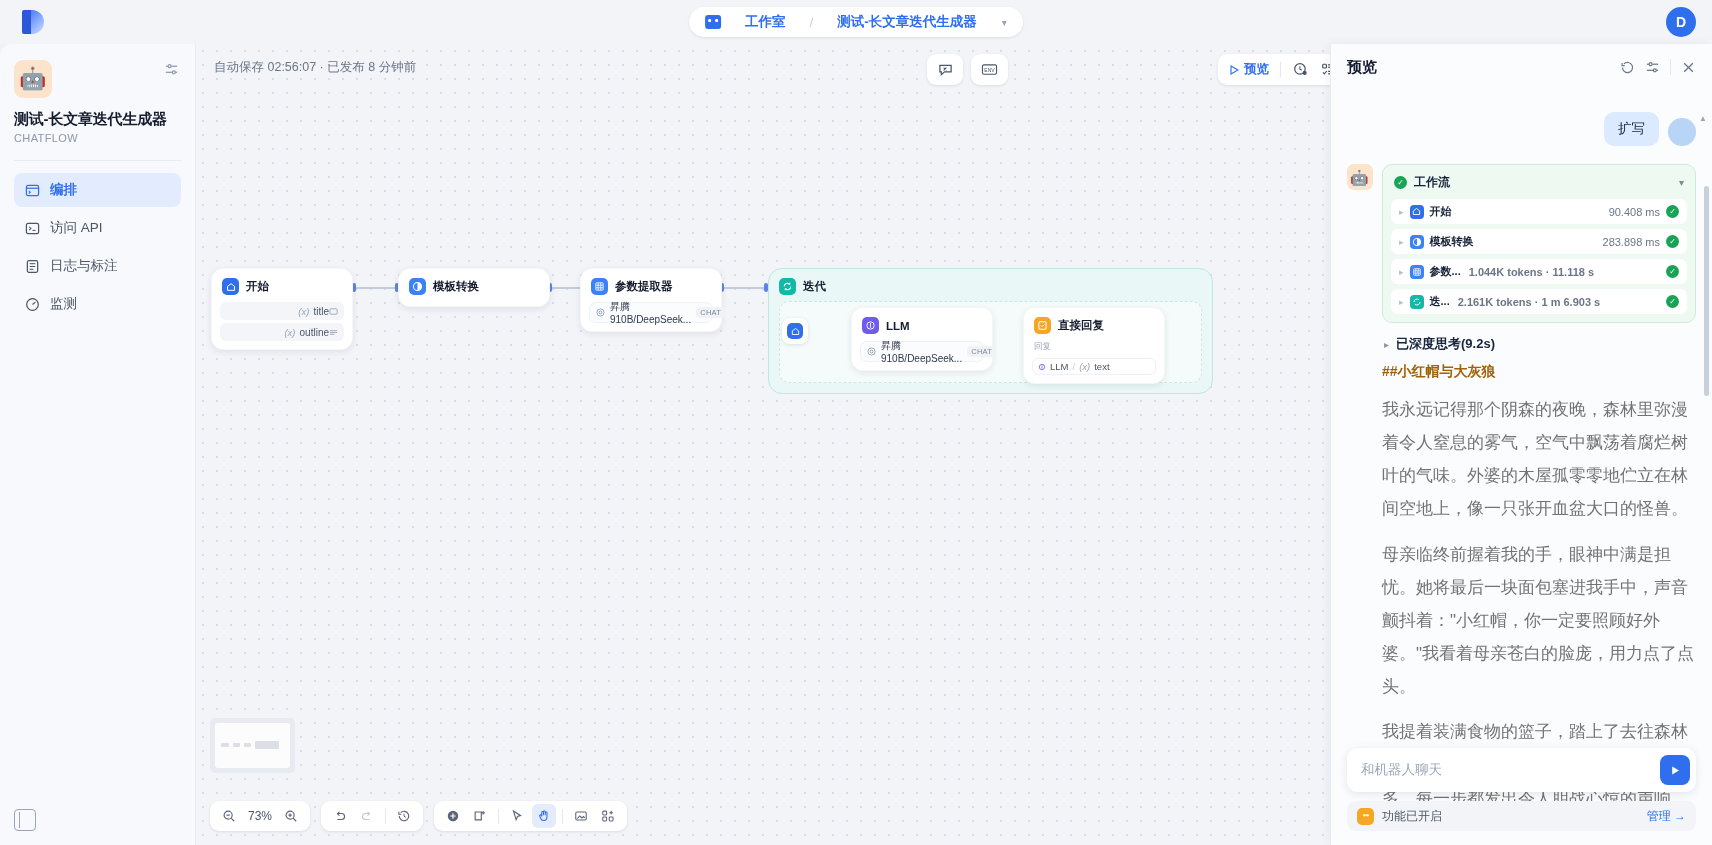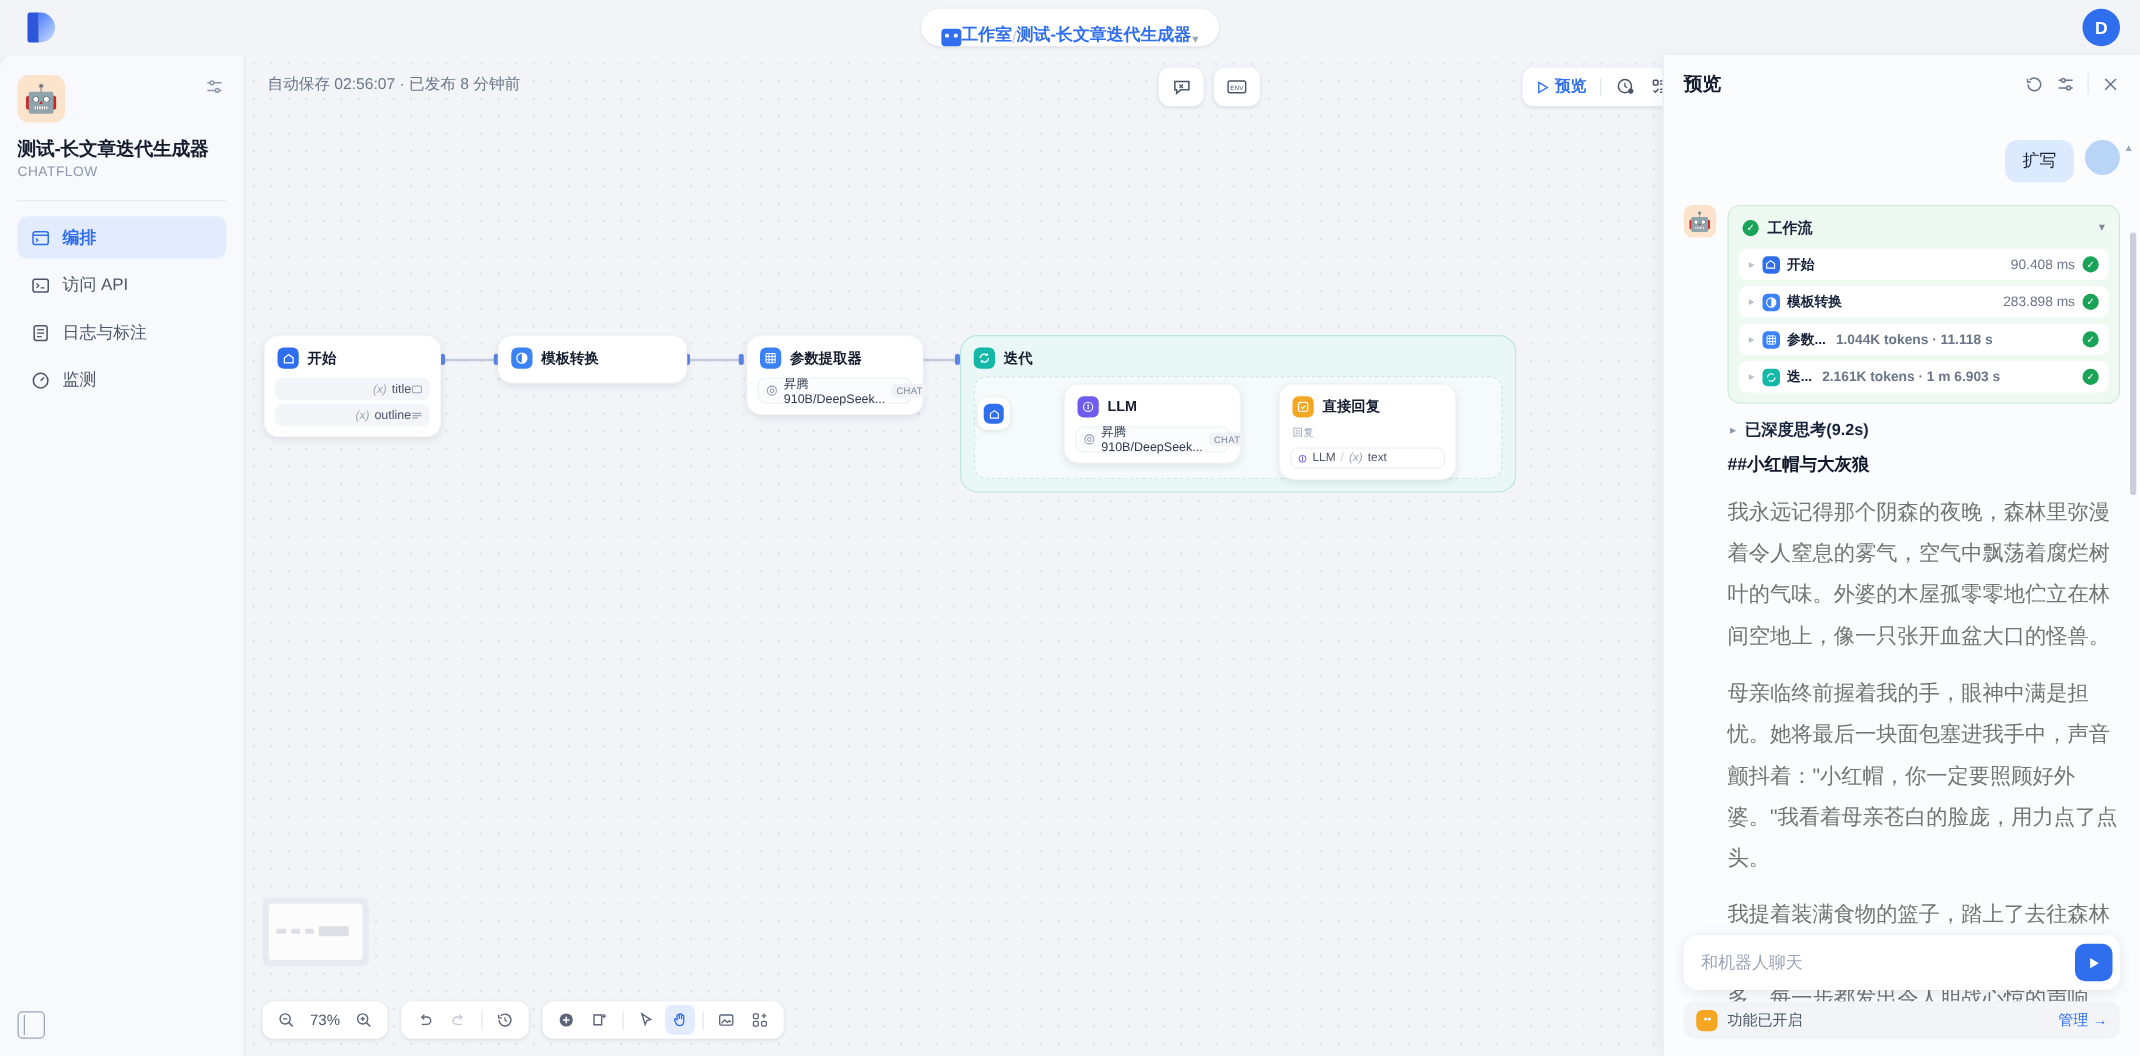--- a/index.html
+++ b/index.html
@@ -26,21 +26,21 @@
     background: #2b57d8; border-radius: 2px 0 0 2px;
   }
   .logo::after {
     content: ""; position: absolute; left: 9px; top: 0; width: 13px; height: 24px;
     background: linear-gradient(135deg,#4b7bff 0%, #cfe0ff 100%);
     border-radius: 0 12px 12px 0;
   }
   .crumbpill {
     position: absolute; left: 50%; transform: translateX(-50%); top: 7px;
     height: 30px; background: #fff; border-radius: 15px;
-    display: flex; align-items: flex-end; gap: 0; padding: 0 16px;
+    display: flex; align-items: center; gap: 24px; padding: 0 16px;
     box-shadow: 0 1px 3px rgba(20,30,60,.10);
     font-size: 13.5px; color: #2f6fed; font-weight: 600; white-space: nowrap;
   }
   .crumb-sep { color: #c6cedd; font-weight: 400; }
   .crumb-chev { color: #99a4b8; font-size: 10px; margin-left: 1px; }
   .bot-mini {
     width: 16px; height: 14px; background: #2f6fed; border-radius: 3px;
     position: relative; flex: none;
   }
   .bot-mini::before{content:"";position:absolute;left:3px;top:4px;width:3px;height:3px;background:#fff;border-radius:1px;}
@@ -195,21 +195,21 @@
     height: 46px; display: flex; align-items: center; padding: 0 16px; gap: 10px; flex: none;
   }
   .pv-title { font-size: 15px; font-weight: 700; color: #141c2e; margin-right: auto; }
   .pv-ico { color: #6b7688; cursor: pointer; display:flex; }
   .pv-vsep { width:1px; height:16px; background:#e2e7f0; }
   .pv-body { flex: 1; overflow: hidden; position: relative; padding: 6px 16px 0; }
   .scroll-track { position: absolute; right: 3px; top: 36px; bottom: 120px; width: 5px; }
   .scroll-thumb { position: absolute; top: 60px; width: 5px; height: 210px; background: #c9cfdb; border-radius: 3px; }
   .scroll-arrow { position: absolute; right: 2px; color: #9aa5b8; font-size: 8px; }
 
-  .user-row { display: flex; align-items: flex-start; justify-content: flex-end; gap: 9px; margin: 16px 0 18px; }
+  .user-row { display: flex; align-items: flex-end; justify-content: flex-end; gap: 9px; margin: 16px 0 18px; }
   .bubble-user {
     background: #dbeafe; color: #17233a; border-radius: 10px; padding: 8px 14px;
     font-size: 13.5px; font-weight: 500;
   }
   .av-user { width: 28px; height: 28px; border-radius: 50%; background: #b8d4f7; flex:none; }
   .bot-row { display: flex; align-items: flex-start; gap: 9px; }
   .av-bot {
     width: 26px; height: 26px; border-radius: 7px; background: #fbe3cc; flex: none;
     display:flex;align-items:center;justify-content:center;font-size:15px;line-height:1;
   }
@@ -231,21 +231,21 @@
   .wf-row:last-child { margin-bottom: 0; }
   .wf-arrow { color: #b6bfcd; font-size: 9px; }
   .wf-nico { width: 14px; height: 14px; border-radius: 4px; display:flex;align-items:center;
     justify-content:center;color:#fff;font-size:8px;flex:none; }
   .wf-name { font-size: 11px; font-weight: 700; color: #17233a; white-space: nowrap; }
   .wf-meta { font-size: 11px; color: #6b7688; margin-left: auto; white-space: nowrap; }
   .wf-meta.inline { margin-left: 2px; font-weight: 700; }
   .think-row { display: flex; align-items: center; gap: 7px; margin: 12px 0 10px; padding-left: 2px; }
   .think-chev { color: #8c98ad; font-size: 10px; }
   .think-txt { font-size: 13px; font-weight: 700; color: #17233a; }
-  .md-h { font-size: 14px; font-weight: 700; color: #0f172a; margin: 6px 0 12px; }
+  .md-h { font-size: 14px; font-weight: 700; color: #a16207; margin: 6px 0 12px; }
   .md-p { font-size: 17px; line-height: 1.95; color: #737373; margin-bottom: 12px; }
 
   .pv-foot { position: absolute; left: 0; right: 0; bottom: 0; padding: 0 16px 14px; }
   .chat-input {
     background: #fff; border-radius: 11px; height: 44px; display: flex; align-items: center;
     padding: 0 6px 0 14px; box-shadow: 0 2px 10px rgba(20,30,60,.10);
   }
   .chat-ph { flex: 1; font-size: 13.5px; color: #9aa5b8; }
   .send-btn {
     width: 30px; height: 30px; border-radius: 8px; background: #2f6fed; color: #fff;
@@ -484,21 +484,21 @@
         <span class="node-ico" style="background:#3b82f6">
           <svg width="11" height="11" viewBox="0 0 12 12" fill="none">
               <circle cx="6" cy="6" r="4.4" stroke="#fff" stroke-width="1.1"></circle>
               <path d="M6 1.6a4.4 4.4 0 0 1 0 8.8z" fill="#fff"></path>
             </svg>
         </span>
         <span class="node-title">模板转换</span>
       </div>
     </div>
 
-    <div class="node" style="left:401px; top:224px; width:142px;">
+    <div class="node" style="left:384px; top:224px; width:142px;">
       <div class="node-head">
         <span class="node-ico" style="background:#3b82f6">
           <svg width="11" height="11" viewBox="0 0 12 12" fill="none" stroke="#fff" stroke-width=".9">
             <rect x="2" y="2" width="8" height="8" rx=".8"></rect>
               <line x1="2" y1="4.6" x2="10" y2="4.6"></line>
               <line x1="2" y1="7.4" x2="10" y2="7.4"></line>
             <line x1="4.6" y1="2" x2="4.6" y2="10"></line>
               <line x1="7.4" y1="2" x2="7.4" y2="10"></line>
           </svg>
         </span>

